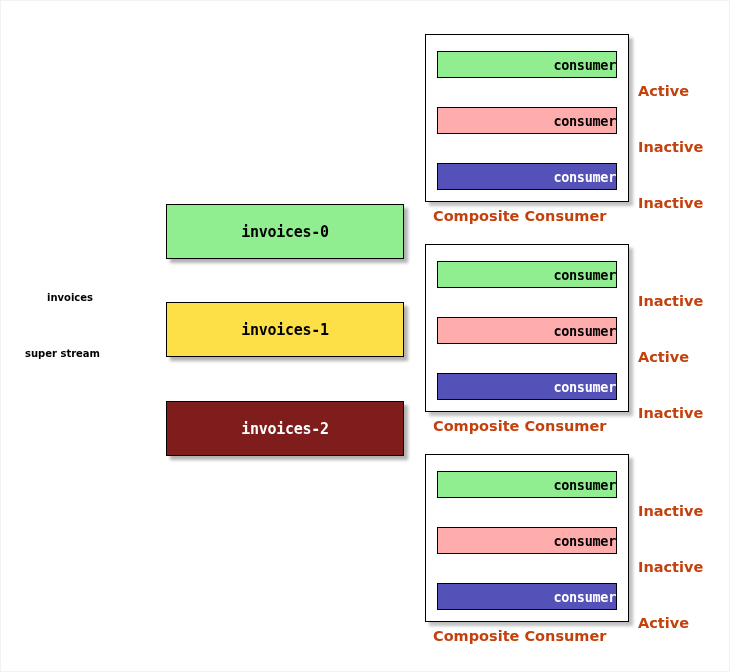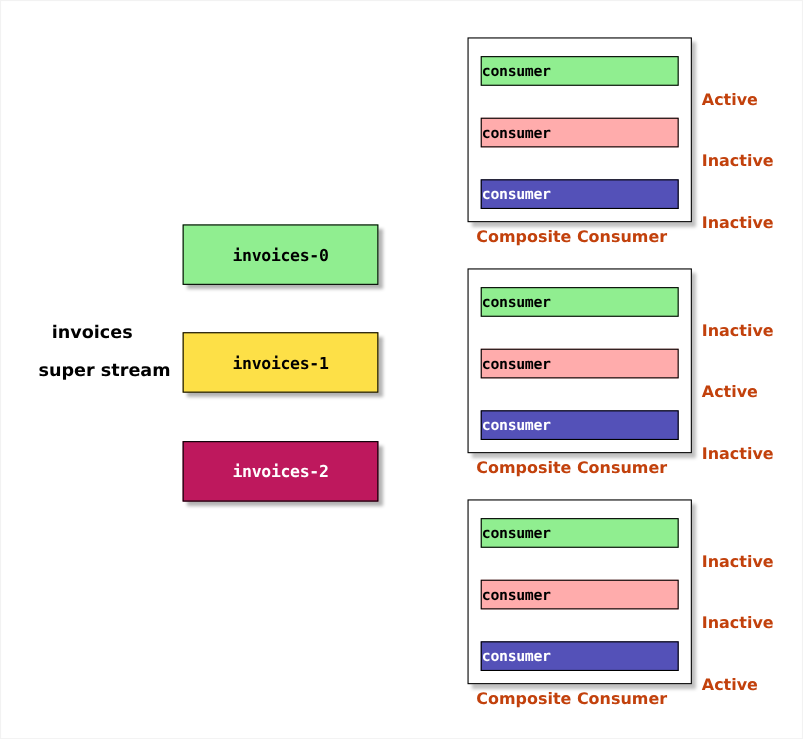--- a/index.html
+++ b/index.html
@@ -20,51 +20,51 @@
     height: 672px;
     background: #ffffff;
     box-sizing: border-box;
     border: 1px solid #f2f2f2;
   }
 
   
   .stream-label {
     position: absolute;
     font-family: "DejaVu Sans", sans-serif;
-    font-size: 16px;
+    font-size: 10px;
     font-weight: bold;
     color: #000000;
     white-space: nowrap;
     letter-spacing: 0px;
   }
   #stream-name-label { left: 46px; top: 291px; }
-  #stream-kind-label { left: 24px; top: 326px; margin-left: 10px; }
+  #stream-kind-label { left: 24px; top: 347px; }
 
   
   .stream-box {
     position: absolute;
     left: 165px;
-    width: 178px;
+    width: 238px;
     height: 55px;
     border: 1px solid #000000;
     box-sizing: border-box;
     box-shadow: 4px 4px 3px rgba(0,0,0,0.30);
     display: flex;
     align-items: center;
     justify-content: center;
   }
   .stream-box .box-text {
     font-family: "DejaVu Sans Mono", monospace;
     font-size: 15px;
     font-weight: bold;
     letter-spacing: -0.3px;
   }
   #stream-box-0 { top: 203px; background: #90ee90; }
   #stream-box-1 { top: 301px; background: #fde047; }
-  #stream-box-2 { top: 400px; background: #be185d; }
+  #stream-box-2 { top: 400px; background: #7f1d1d; }
   #stream-box-0 .box-text,
   #stream-box-1 .box-text { color: #000000; }
   #stream-box-2 .box-text { color: #ffffff; }
 
   
   .group {
     position: absolute;
     left: 424px;
   }
   .group-box {
@@ -89,21 +89,21 @@
   .consumer-box {
     position: absolute;
     left: 11px;
     top: 0;
     width: 180px;
     height: 27px;
     border: 1px solid #000000;
     box-sizing: border-box;
     display: flex;
     align-items: center;
-    justify-content: flex-start;
+    justify-content: flex-end;
   }
   .consumer-box .box-text {
     font-family: "DejaVu Sans Mono", monospace;
     font-size: 13.5px;
     font-weight: bold;
     letter-spacing: -0.3px;
   }
   .consumer-box.green { background: #90ee90; }
   .consumer-box.pink  { background: #ffacac; }
   .consumer-box.blue  { background: #5451b8; }

